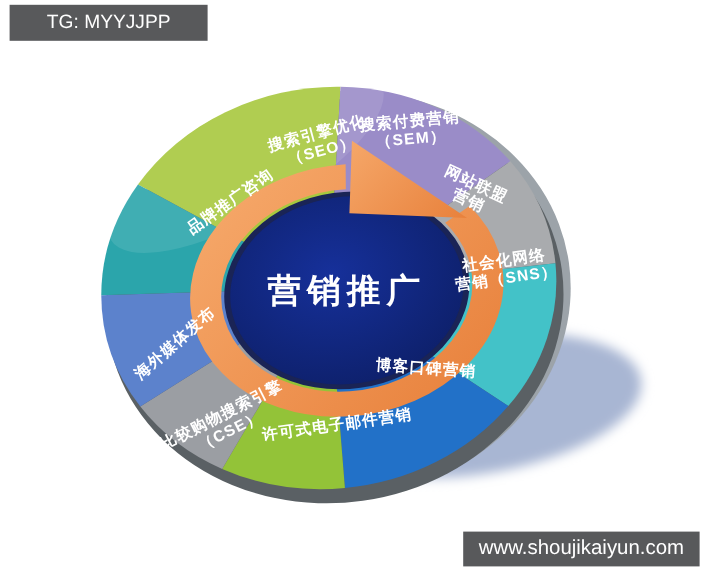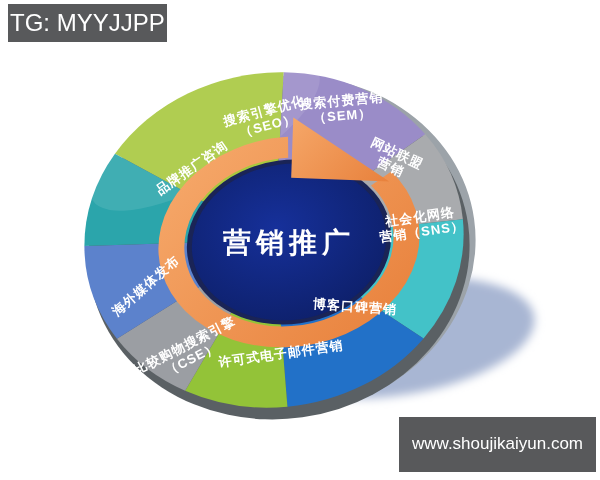--- a/index.html
+++ b/index.html
@@ -1,20 +1,20 @@
 <!DOCTYPE html>
 <html><head>
 <meta charset="utf-8">
 <style>
   html,body{margin:0;padding:0;}
   .page{position:relative;width:600px;height:480px;background:#ffffff;overflow:hidden;
         font-family:"Liberation Sans", sans-serif;}
   .wm{position:absolute;color:#fff;line-height:1.1;}
-  .wm-tg{left:8px;top:4px;font-size:24px;padding:6px 2px;}
-  .wm-site{right:4px;bottom:8px;font-size:17px;padding:18px 13px;}
+  .wm-tg{left:8px;top:4px;font-size:16px;padding:6px 31px;}
+  .wm-site{right:17px;bottom:8px;font-size:17px;padding:5px 13px;}
   svg{position:absolute;left:0;top:0;}
   .seg-label{fill:#ffffff;font-weight:bold;font-size:13px;text-anchor:middle;
              font-family:"Liberation Sans", sans-serif;letter-spacing:1px;}
   .center-label{font-size:28px;font-weight:bold;fill:#ffffff;letter-spacing:5px;
                 text-anchor:middle;font-family:"Liberation Sans", sans-serif;}
 </style>
 </head>
 <body>
 
 <div class="page">

